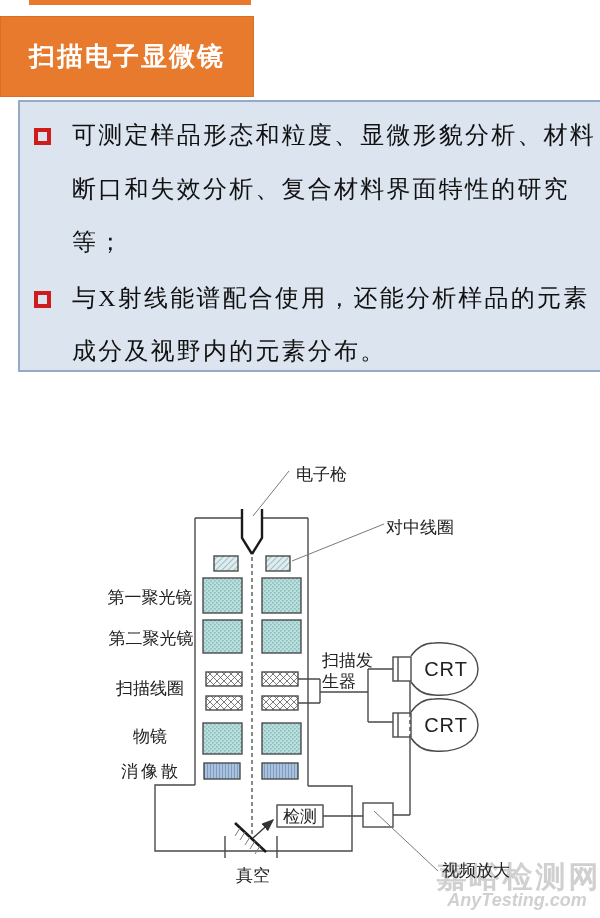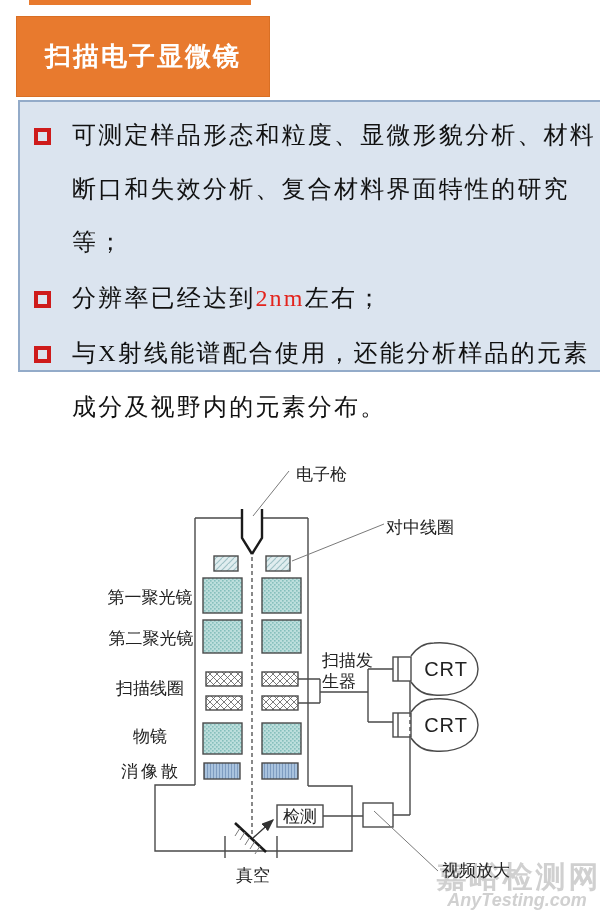--- a/index.html
+++ b/index.html
@@ -1,21 +1,21 @@
 <!DOCTYPE html>
 <html><head>
 <meta charset="utf-8">
 <style>
   html,body{margin:0;padding:0;background:#fff;}
   #stage{position:relative;width:600px;height:918px;background:#ffffff;overflow:hidden;
          font-family:"Liberation Sans","DejaVu Sans",sans-serif;}
   
   .top-strip{position:absolute;left:29px;top:0;width:222px;height:5px;background:#E87A2E;}
   
-  .title-box{position:absolute;left:16px;top:16px;width:252px;height:79px;background:#E87A2E;
+  .title-box{position:absolute;left:0;top:16px;width:252px;height:79px;background:#E87A2E;
              border:1px solid #d96f24;display:flex;flex-direction:column;align-items:center;justify-content:center;}
   .title-box .t{color:#ffffff;font-weight:bold;font-size:26px;line-height:34px;letter-spacing:2px;
                 font-family:"Liberation Serif","DejaVu Serif",serif;}
   
   .panel{position:absolute;left:18px;top:100px;width:584px;height:272px;background:#DBE4EF;
          border:2px solid #93ABC9;box-sizing:border-box;}
   .row{display:flex;margin:0 0 2px 0;}
   .row .marker{flex:0 0 auto;width:9px;height:9px;border:4px solid #CE1B1B;margin:19px 0 0 14px;background:#DBE4EF;}
   .row p{margin:0 0 0 21px;width:538px;font-size:24px;line-height:53.5px;letter-spacing:2.2px;color:#111;
          font-family:"Liberation Serif","DejaVu Serif",serif;}
@@ -41,24 +41,20 @@
   <div class="top-strip"></div>
 
   <div class="title-box">
     <div class="t">扫描电子显微镜</div>
   </div>
 
   <div class="panel">
     <div class="row">
       <div class="marker"></div>
       <p><span>可测定样品形态和粒度、显微形貌分析、材料断口和失效分析、复合材料界面特性的研究等；</span></p>
-    </div>
-    <div class="row">
-      <div class="marker"></div>
-      <p><span>分辨率已经达到</span><span class="hl">2nm</span><span>左右；</span></p>
     </div>
     <div class="row">
       <div class="marker"></div>
       <p><span>与X射线能谱配合使用，还能分析样品的元素成分及视野内的元素分布。</span></p>
     </div>
   </div>
 
   <svg class="diagram" width="600" height="468" viewBox="0 0 600 468">
     <defs>
       <pattern id="dots" width="4" height="4" patternUnits="userSpaceOnUse">

